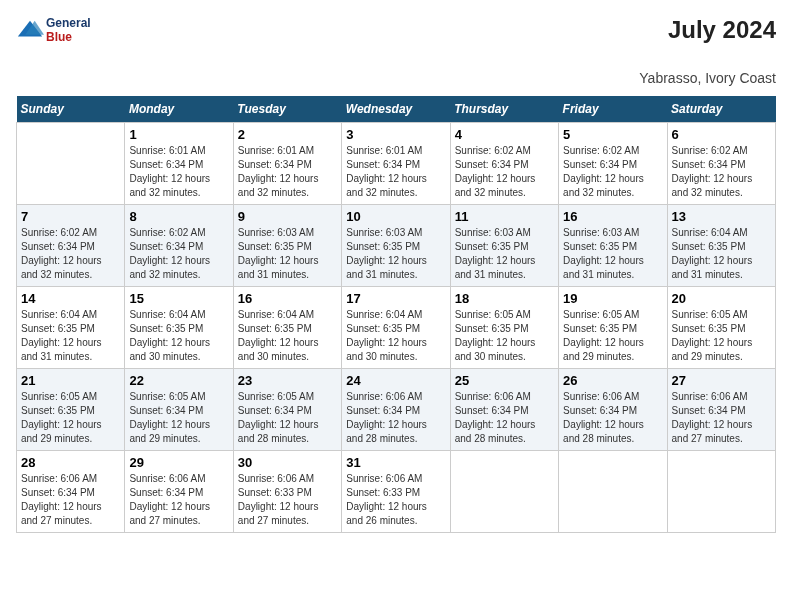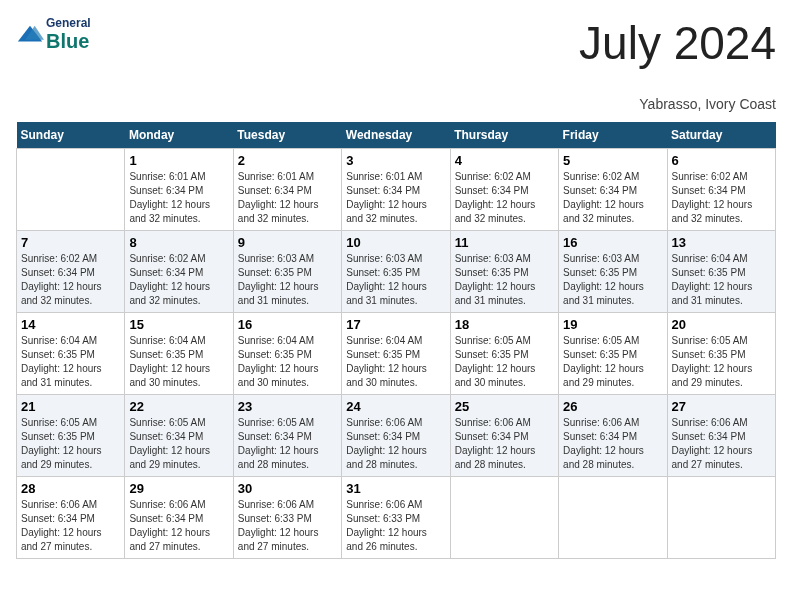--- a/index.html
+++ b/index.html
@@ -23,42 +23,43 @@
     .logo-icon {
       width: 28px;
       height: 28px;
       margin-right: 2px;
       position: relative;
     }
     .title-area {
       text-align: right;
     }
     .month-year {
-      font-size: 46px;
-      font-weight: normal;
+      font-size: 24px;
+      font-weight: bold;
       color: #222;
       margin-left: 20px;
     }
     .location {
       font-size: 14px;
       color: #444;
       margin-top: 26px;
     }
     table {
       width: 100%;
       border-collapse: collapse;
       font-size: 11px;
     }
     thead tr th {
       background-color: #1a5276;
       color: #fff;
       padding: 6px 4px;
       text-align: left;
       font-size: 12px;
       font-weight: bold;
+      font-style: italic;
     }
     tbody tr td {
       border: 1px solid #ccc;
       vertical-align: top;
       padding: 4px;
       height: 80px;
       width: calc(100% / 7);
     }
     tbody tr td.empty {
       background: #f9f9f9;
@@ -87,21 +88,21 @@
 <body>
 
 <div class="header-area">
   <div class="logo">
     <svg class="logo-icon" viewBox="0 0 30 30" width="30" height="30">
       <polygon points="15,5 28,22 2,22" fill="#1a6eb5"></polygon>
       <polygon points="20,5 30,20 10,20" fill="#2980b9" opacity="0.7"></polygon>
     </svg>
     <div>
       <div style="font-size:12px;font-weight:bold;color:#1a3a6b;">General</div>
-      <div style="font-size:20px;font-weight:bold;color:#0f766e;">Blue</div>
+      <div style="font-size:12px;font-weight:bold;color:#b91c1c;">Blue</div>
     </div>
   </div>
   <div class="title-area">
     <div class="month-year">July 2024</div>
     <div class="location">Yabrasso, Ivory Coast</div>
   </div>
 </div>
 
 <table>
   <thead>

